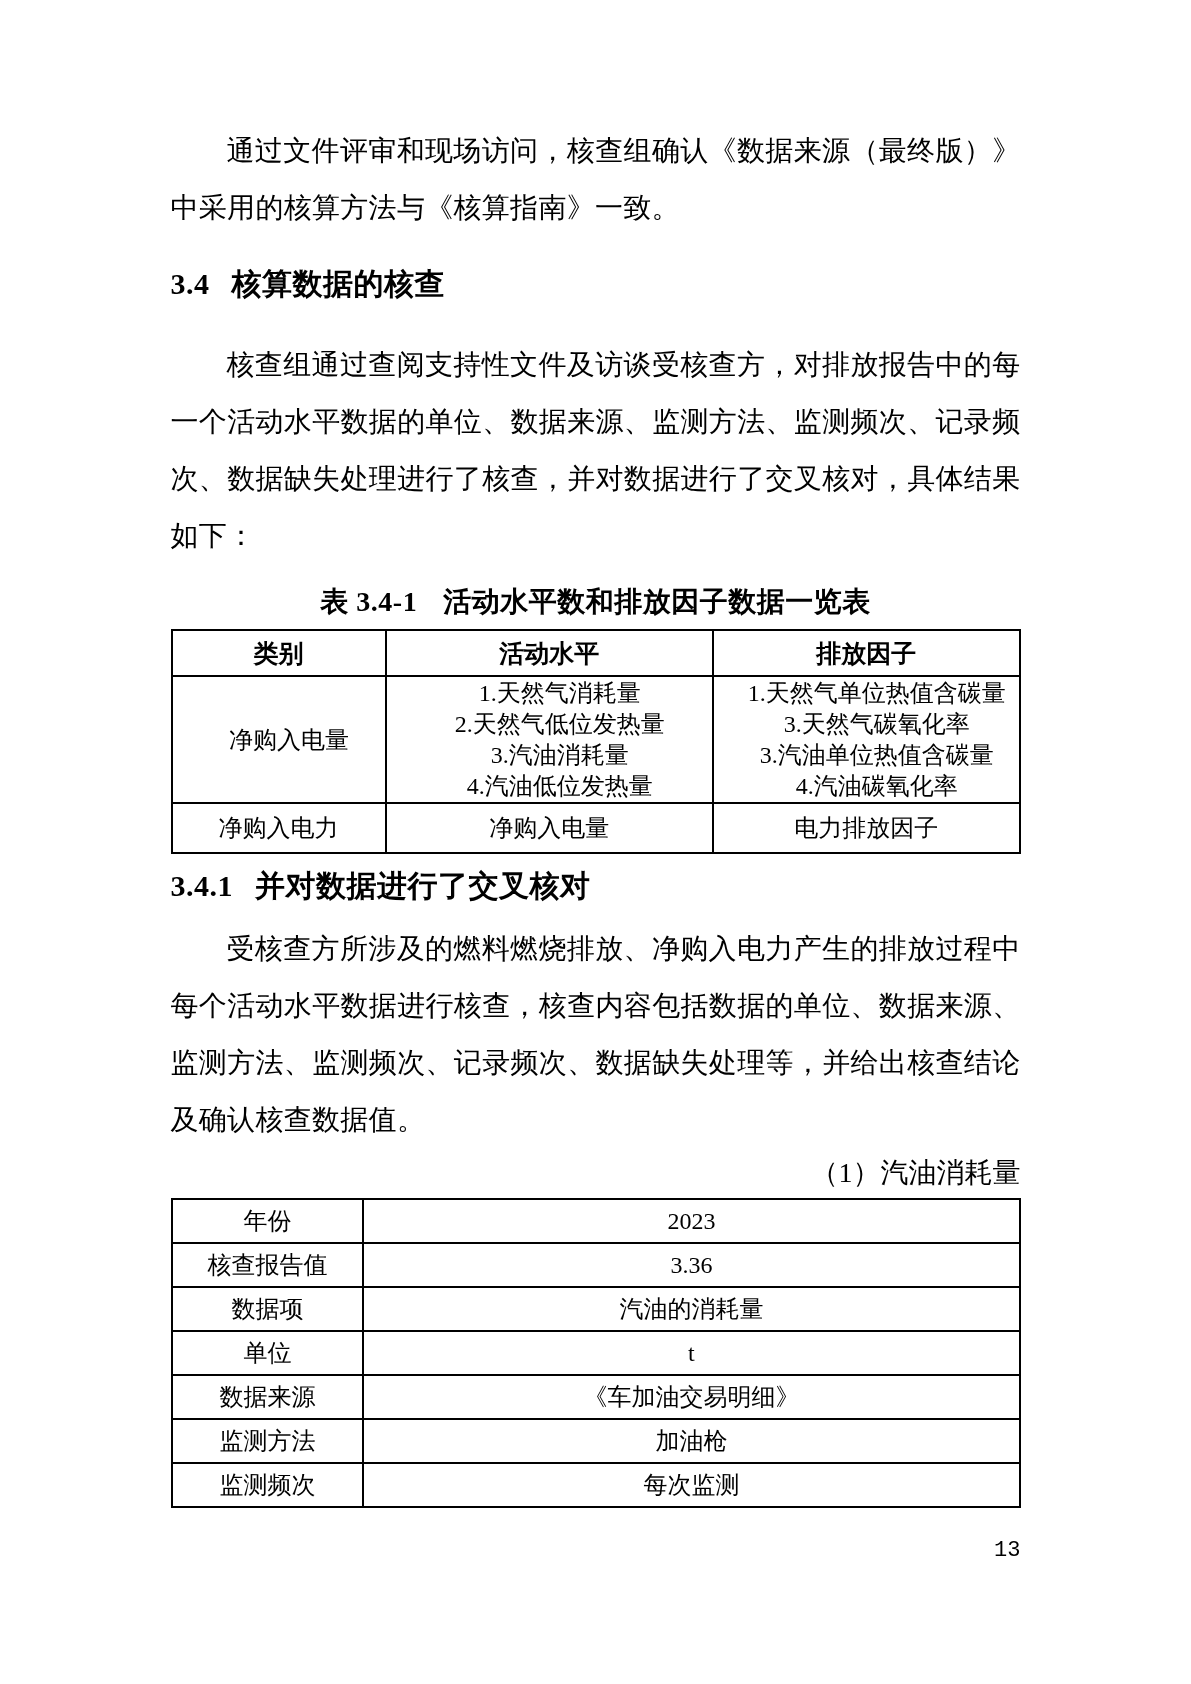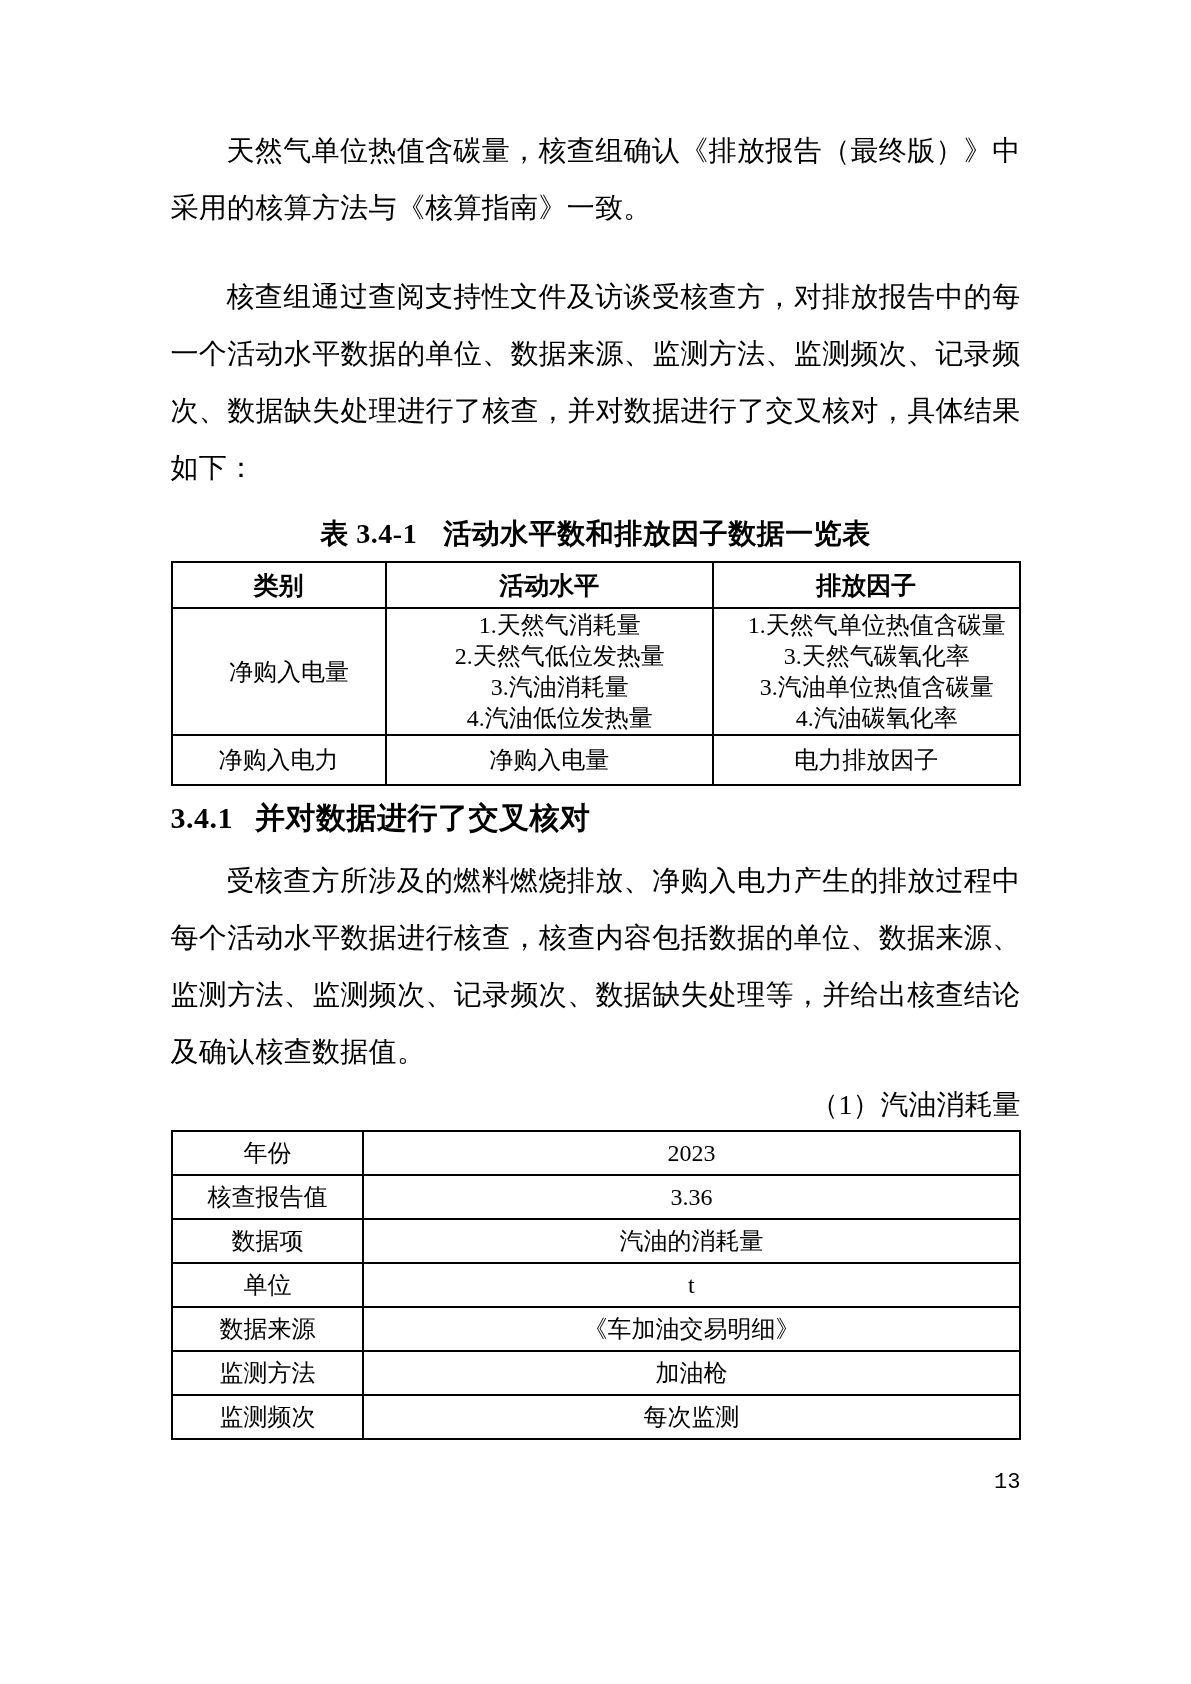--- a/index.html
+++ b/index.html
@@ -86,22 +86,25 @@
     font-size: 22px;
     line-height: 30px;
     font-family: Liberation Mono, monospace;
   }
 </style>
 </head>
 <body>
 
 <div class="content">
 
-  <p class="body-par p1">天然气单位热值含碳量，核查组确认《排放报告（最终版）》中采用的核算方法与《核算指南》一致。</p>
+  <p class="body-par p1">通过文件评审和现场访问，核查组确认《数据来源（最终版）》中采用的核算方法与《核算指南》一致。</p>
 
+  <div class="sec-heading">
+    <span class="sec-num">3.4</span><span>核算数据的核查</span>
+  </div>
 
   <p class="body-par p2">核查组通过查阅支持性文件及访谈受核查方，对排放报告中的每一个活动水平数据的单位、数据来源、监测方法、监测频次、记录频次、数据缺失处理进行了核查，并对数据进行了交叉核对，具体结果如下：</p>
 
   <div class="tbl-caption">
     <span class="cap-prefix">表 3.4-1</span><span>活动水平数和排放因子数据一览表</span>
   </div>
 
   <table class="table1">
     <colgroup>
         <col class="col-cat">

